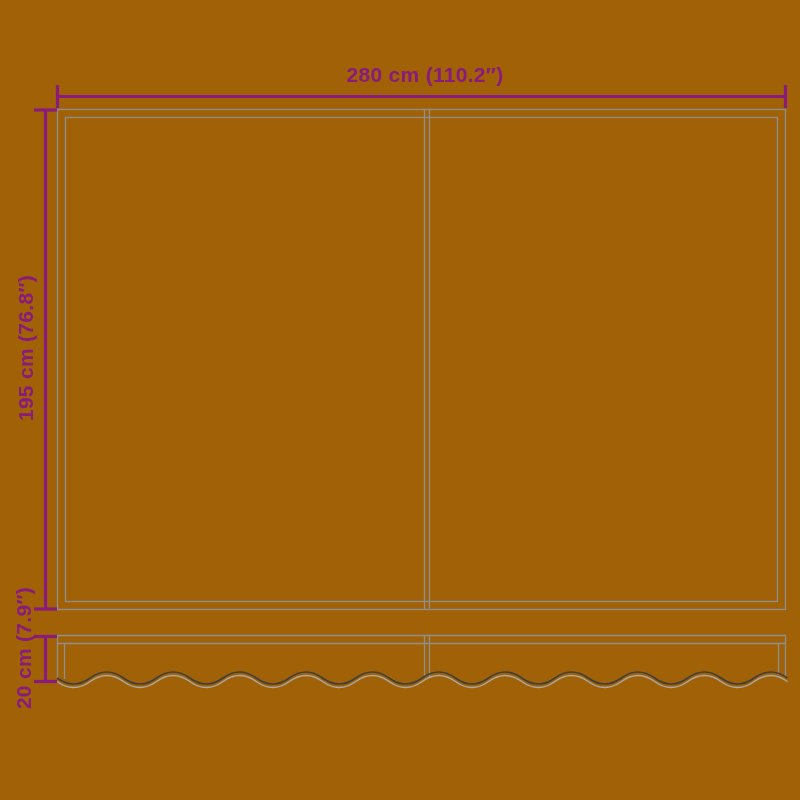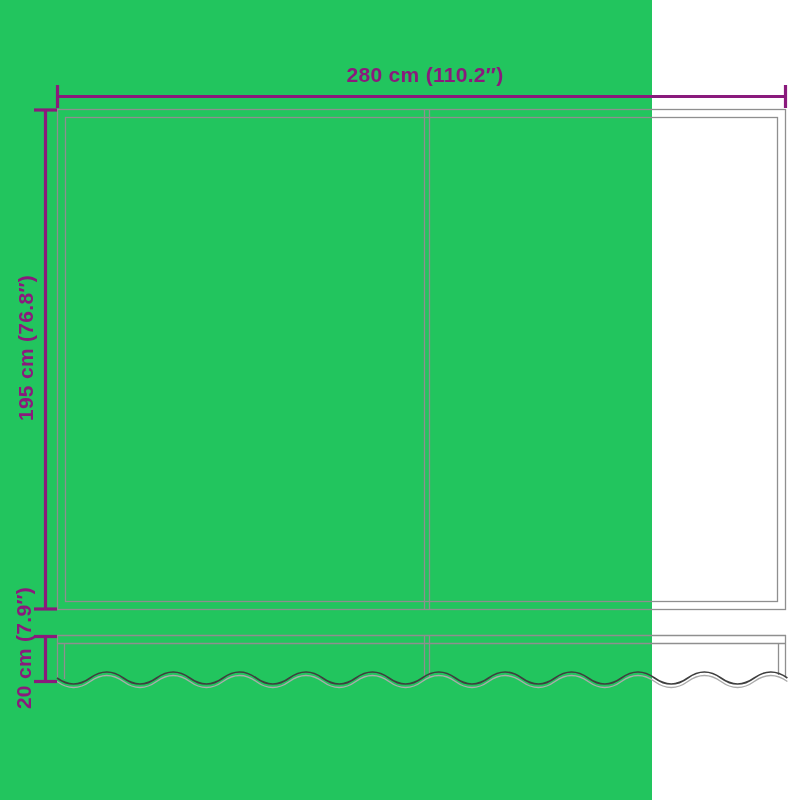--- a/index.html
+++ b/index.html
@@ -5,23 +5,23 @@
   html, body {
     margin: 0;
     padding: 0;
     width: 800px;
     height: 800px;
     background: #ffffff;
     overflow: hidden;
   }
   .stage {
     position: relative;
-    width: 652px;
+    width: 800px;
     height: 800px;
-    background: #22c55e;
+    background: #a16207;
   }
   svg text {
     font-family: "Liberation Sans", "DejaVu Sans", sans-serif;
     font-weight: 700;
     font-size: 21px;
     letter-spacing: 0.3px;
   }
 </style>
 </head>
 <body>

